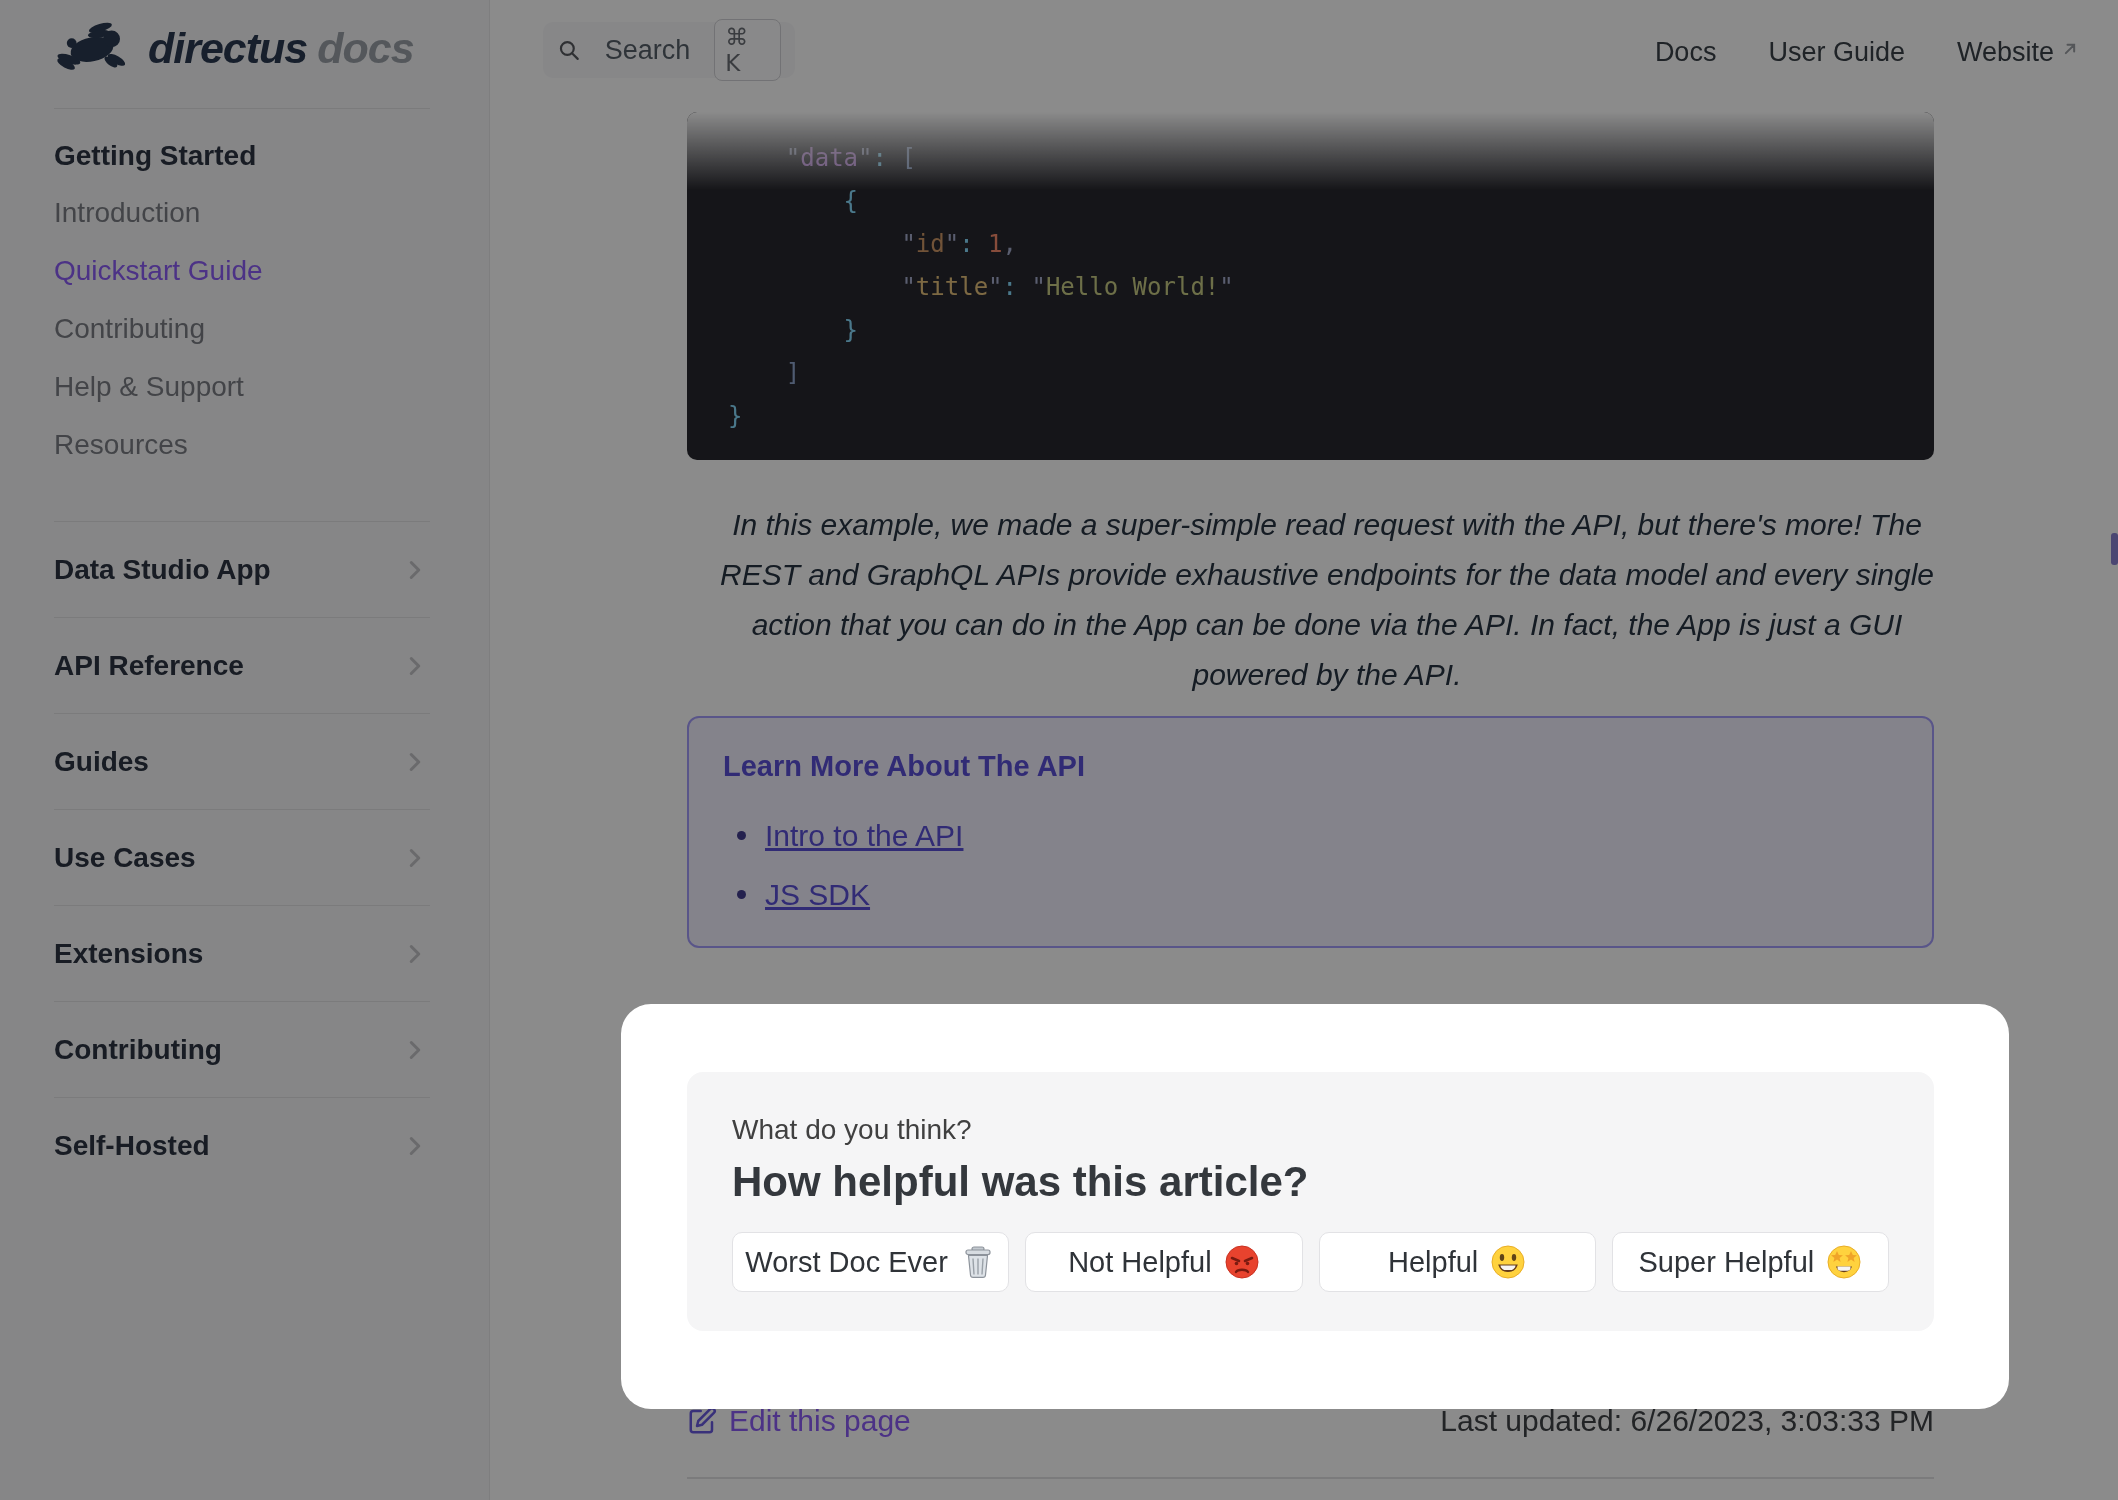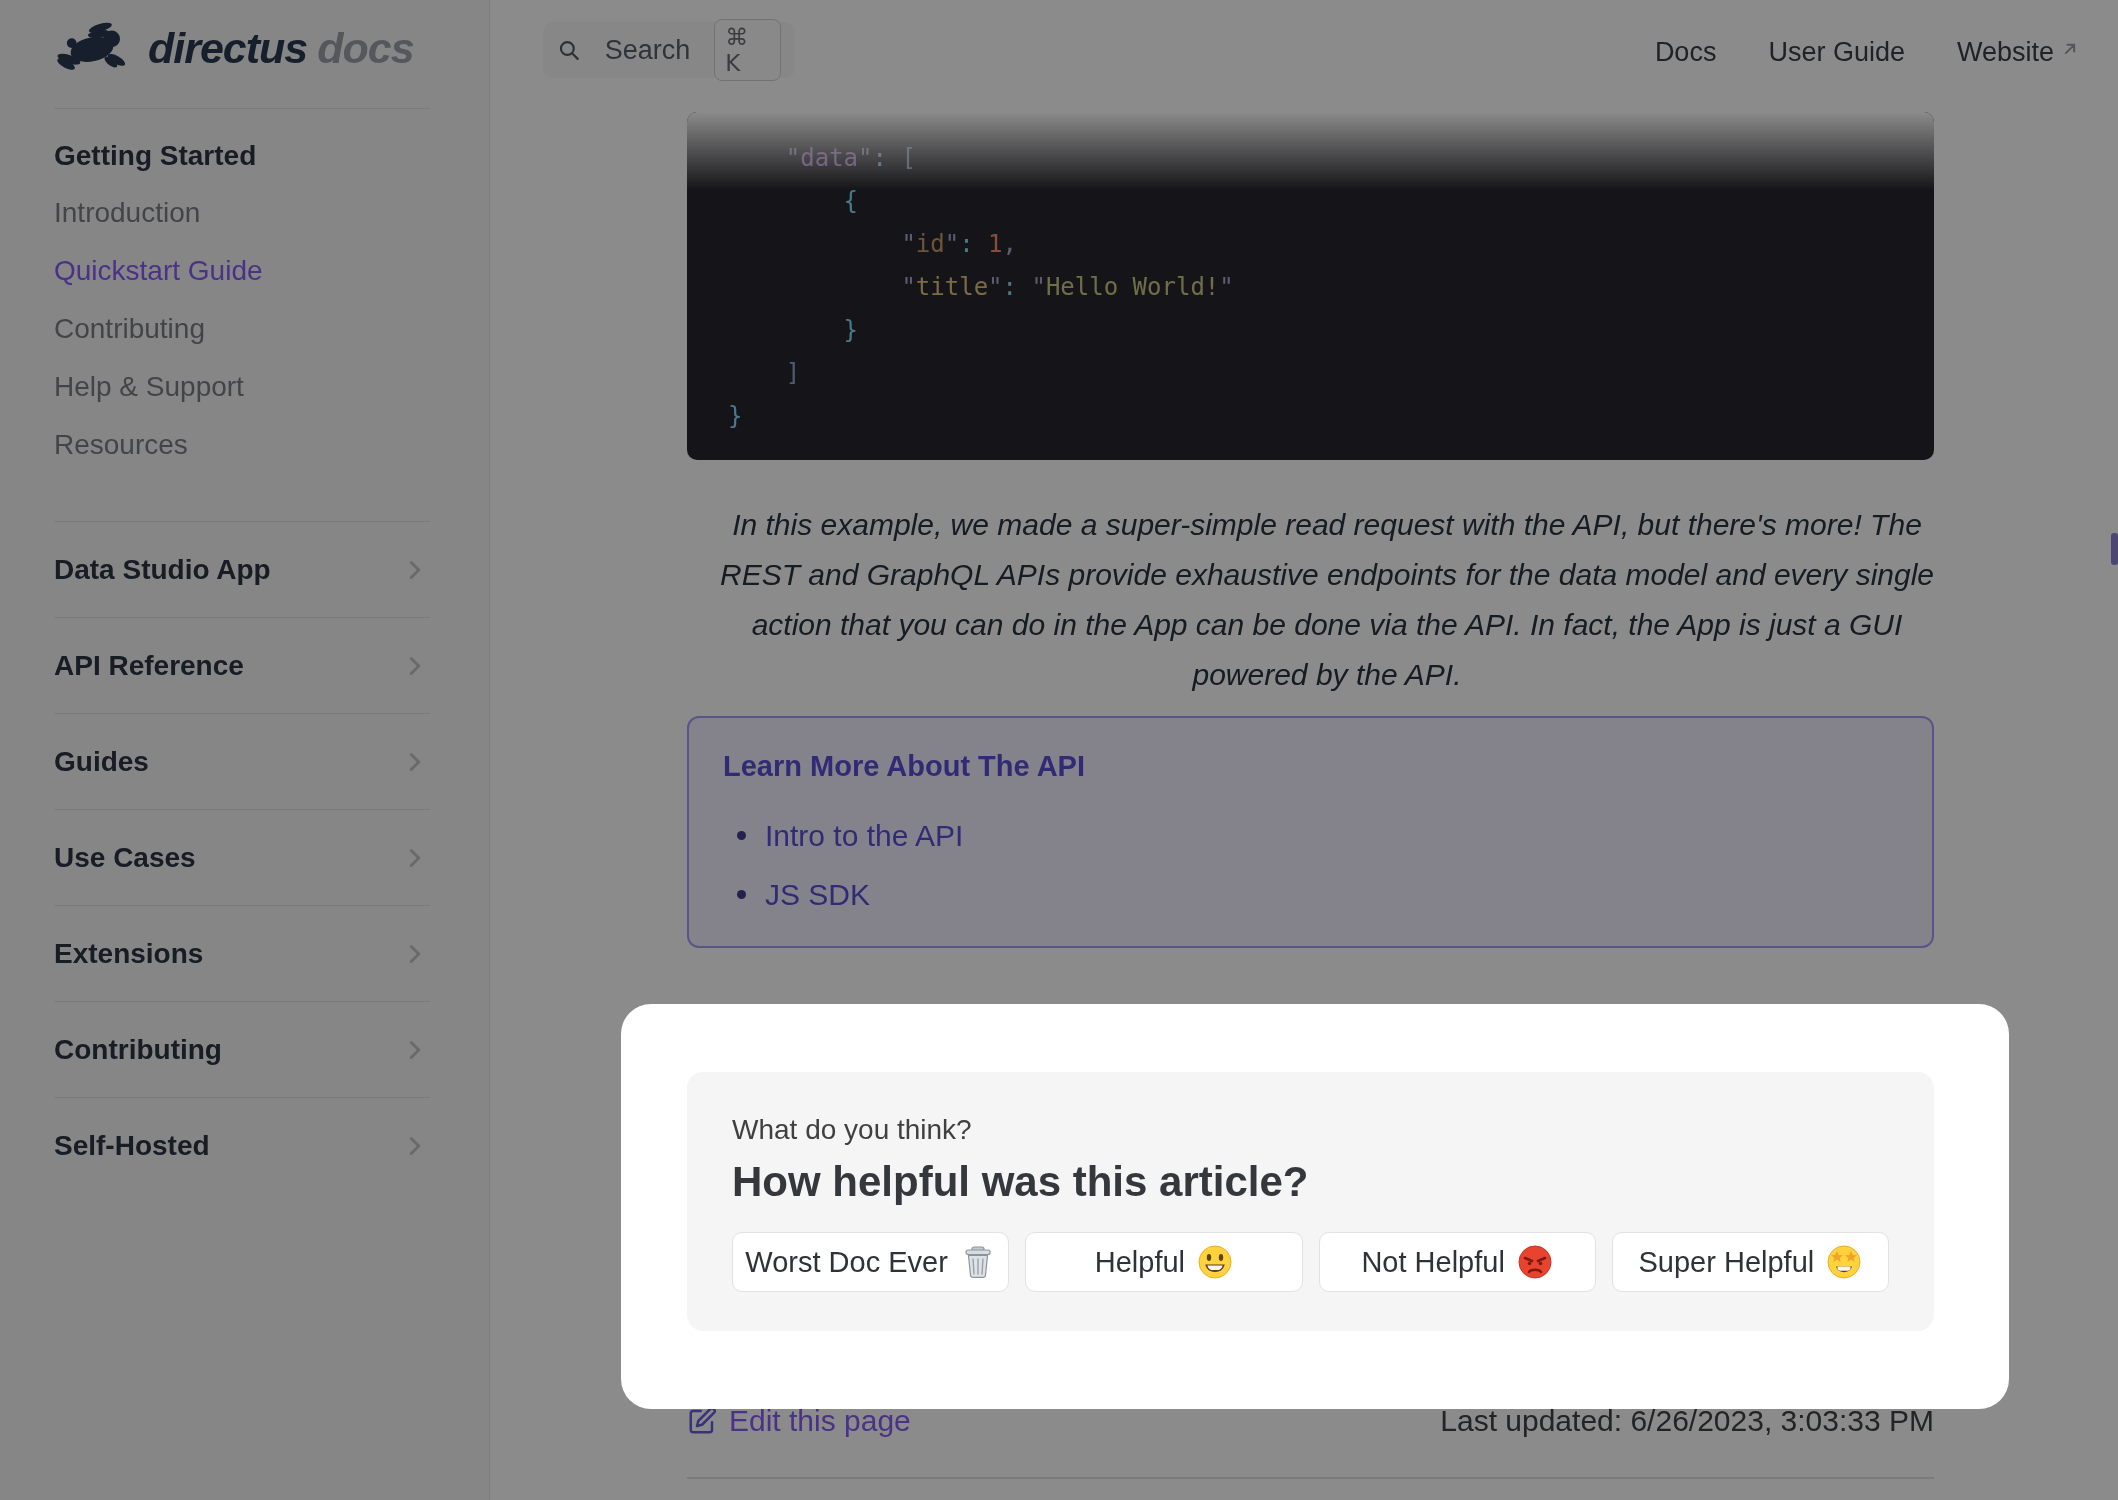--- a/index.html
+++ b/index.html
@@ -42,21 +42,21 @@
   .tk-pl{color:#d8dbe8}.tk-qt{color:#a6accd}.tk-k1{color:#c792ea}.tk-k2{color:#cf9867}
   .tk-k3{color:#e5c17c}.tk-str{color:#c9cc85}.tk-num{color:#f78c6c}.tk-pu{color:#89ddff}.tk-sq{color:#91a7d0}
   .paragraph{position:absolute;left:687px;top:500px;width:1280px;font-size:30px;font-style:italic;
     color:#283442;line-height:50px;text-align:center;}
   .infobox{position:absolute;left:687px;top:696px;width:1247px;height:232px;box-sizing:border-box;
     background:#f2f0ff;border:2px solid #a49dfb;border-radius:12px;padding:32px 34px;margin-top:20px;}
   .infobox-title{font-size:29px;font-weight:bold;color:#5a4fd6;}
   .infobox-list{margin:30px 0 0 0;padding:0;list-style:none;}
   .infobox-list li{position:relative;padding-left:42px;font-size:30px;line-height:45px;margin-bottom:14px;}
   .infobox-list li::before{content:"";position:absolute;left:14px;top:18px;width:9px;height:9px;border-radius:50%;background:#433d8f;}
-  .infobox-list a{color:#5a4fd6;cursor:pointer;}
+  .infobox-list a{color:#5a4fd6;text-decoration:underline;cursor:pointer;}
   
   .footer-row{position:absolute;left:687px;top:1404px;width:1247px;display:flex;justify-content:space-between;align-items:center;}
   .edit-link{display:flex;align-items:center;gap:12px;font-size:30px;font-weight:500;color:#8b5cf6;cursor:pointer;}
   .last-updated{font-size:30px;color:#3f4246;}
   .bottom-divider{position:absolute;left:687px;top:1477px;width:1247px;height:2px;background:#e2e2e4;}
   .scroll-thumb{position:absolute;right:0;top:533px;width:7px;height:32px;background:#8a80d2;border-radius:3px;}
   
   .overlay{position:absolute;inset:0;background:rgba(0,0,0,0.455);z-index:50;}
   .spotlight{position:absolute;left:621px;top:1004px;width:1388px;height:405px;background:#ffffff;
     border-radius:30px;z-index:60;}
@@ -224,41 +224,41 @@
         <span>Worst Doc Ever</span>
         <svg class="emoji-svg" viewBox="0 0 36 36">
           <rect x="12" y="3" width="12" height="4" rx="2" fill="#c3c9cf" stroke="#8d939b" stroke-width="1.2"></rect>
           <rect x="6" y="6" width="24" height="4.5" rx="2" fill="#d7dce1" stroke="#8d939b" stroke-width="1.2"></rect>
           <path d="M8.5 11.5h19L25.5 31a2.6 2.6 0 0 1-2.6 2.4H13.1a2.6 2.6 0 0 1-2.6-2.4z" fill="#dde2e7" stroke="#8d939b" stroke-width="1.2"></path>
           <path d="M13 14.5l1 16M18 14.5v16M23 14.5l-1 16" stroke="#9aa1a8" stroke-width="1.4" fill="none"></path>
         </svg>
       </button>
 
       <button class="fb-btn">
+        <span>Not Helpful</span>
+        <svg class="emoji-svg" viewBox="0 0 36 36">
+          <circle cx="18" cy="18" r="16" fill="#e8432e"></circle>
+          <circle cx="18" cy="18" r="16" fill="none" stroke="#c93222" stroke-width="1"></circle>
+          <path d="M8 14l7 3M28 14l-7 3" stroke="#7a1a10" stroke-width="2.6" stroke-linecap="round" fill="none"></path>
+          <circle cx="12.5" cy="19.5" r="1.8" fill="#7a1a10"></circle>
+          <circle cx="23.5" cy="19.5" r="1.8" fill="#7a1a10"></circle>
+          <path d="M12 28c1.8-3 10.2-3 12 0" stroke="#7a1a10" stroke-width="2.4" stroke-linecap="round" fill="none"></path>
+        </svg>
+      </button>
+
+      <button class="fb-btn">
         <span>Helpful</span>
         <svg class="emoji-svg" viewBox="0 0 36 36">
           <circle cx="18" cy="18" r="16" fill="#ffd23e"></circle>
           <circle cx="18" cy="18" r="16" fill="none" stroke="#e9ae27" stroke-width="1"></circle>
           <ellipse cx="12" cy="13.5" rx="2.2" ry="3.4" fill="#5f4317"></ellipse>
           <ellipse cx="24" cy="13.5" rx="2.2" ry="3.4" fill="#5f4317"></ellipse>
           <path d="M9 21a9.5 9.5 0 0 0 18 0z" fill="#653c1c"></path>
           <path d="M10.5 21h15v2.6a3 3 0 0 1-3 2.4h-9a3 3 0 0 1-3-2.4z" fill="#ffffff" opacity="0.95"></path>
           <path d="M9 21a9.5 9.5 0 0 0 18 0z" fill="none" stroke="#653c1c" stroke-width="1.2"></path>
-        </svg>
-      </button>
-
-      <button class="fb-btn">
-        <span>Not Helpful</span>
-        <svg class="emoji-svg" viewBox="0 0 36 36">
-          <circle cx="18" cy="18" r="16" fill="#e8432e"></circle>
-          <circle cx="18" cy="18" r="16" fill="none" stroke="#c93222" stroke-width="1"></circle>
-          <path d="M8 14l7 3M28 14l-7 3" stroke="#7a1a10" stroke-width="2.6" stroke-linecap="round" fill="none"></path>
-          <circle cx="12.5" cy="19.5" r="1.8" fill="#7a1a10"></circle>
-          <circle cx="23.5" cy="19.5" r="1.8" fill="#7a1a10"></circle>
-          <path d="M12 28c1.8-3 10.2-3 12 0" stroke="#7a1a10" stroke-width="2.4" stroke-linecap="round" fill="none"></path>
         </svg>
       </button>
 
       <button class="fb-btn">
         <span>Super Helpful</span>
         <svg class="emoji-svg" viewBox="0 0 36 36">
           <circle cx="18" cy="18" r="16" fill="#ffd23e"></circle>
           <circle cx="18" cy="18" r="16" fill="none" stroke="#e9ae27" stroke-width="1"></circle>
           <g fill="#f0a429">
             <path transform="translate(11,13)" d="M0 -6 L1.8 -1.9 L6 -1.7 L2.6 1 L3.6 5 L0 2.5 L-3.6 5 L-2.6 1 L-6 -1.7 L-1.8 -1.9 Z"></path>

